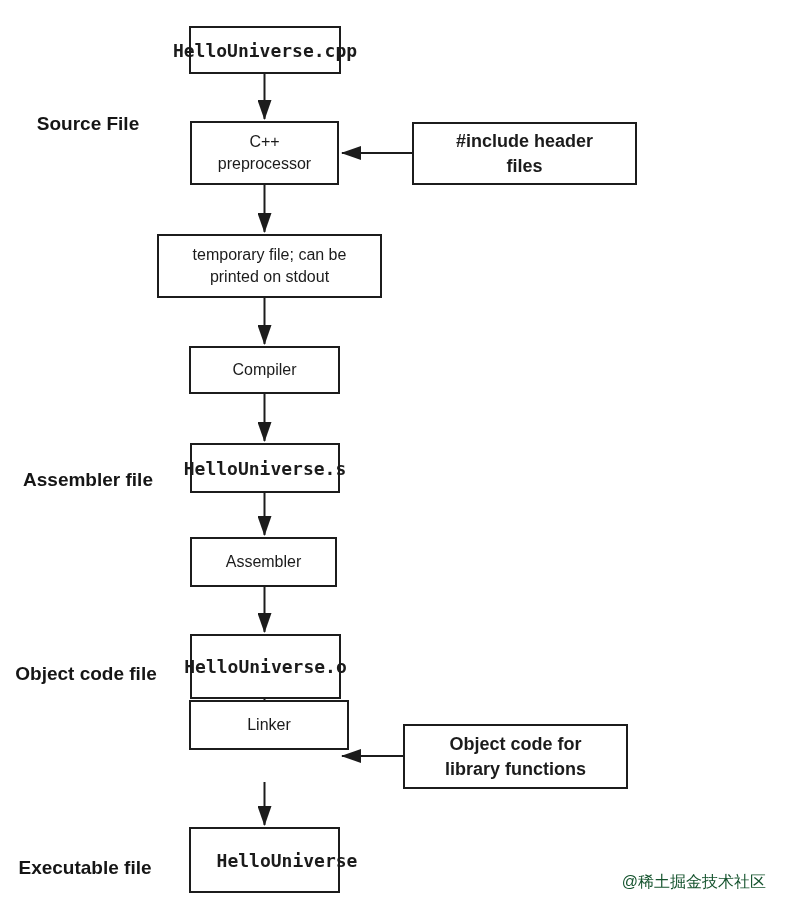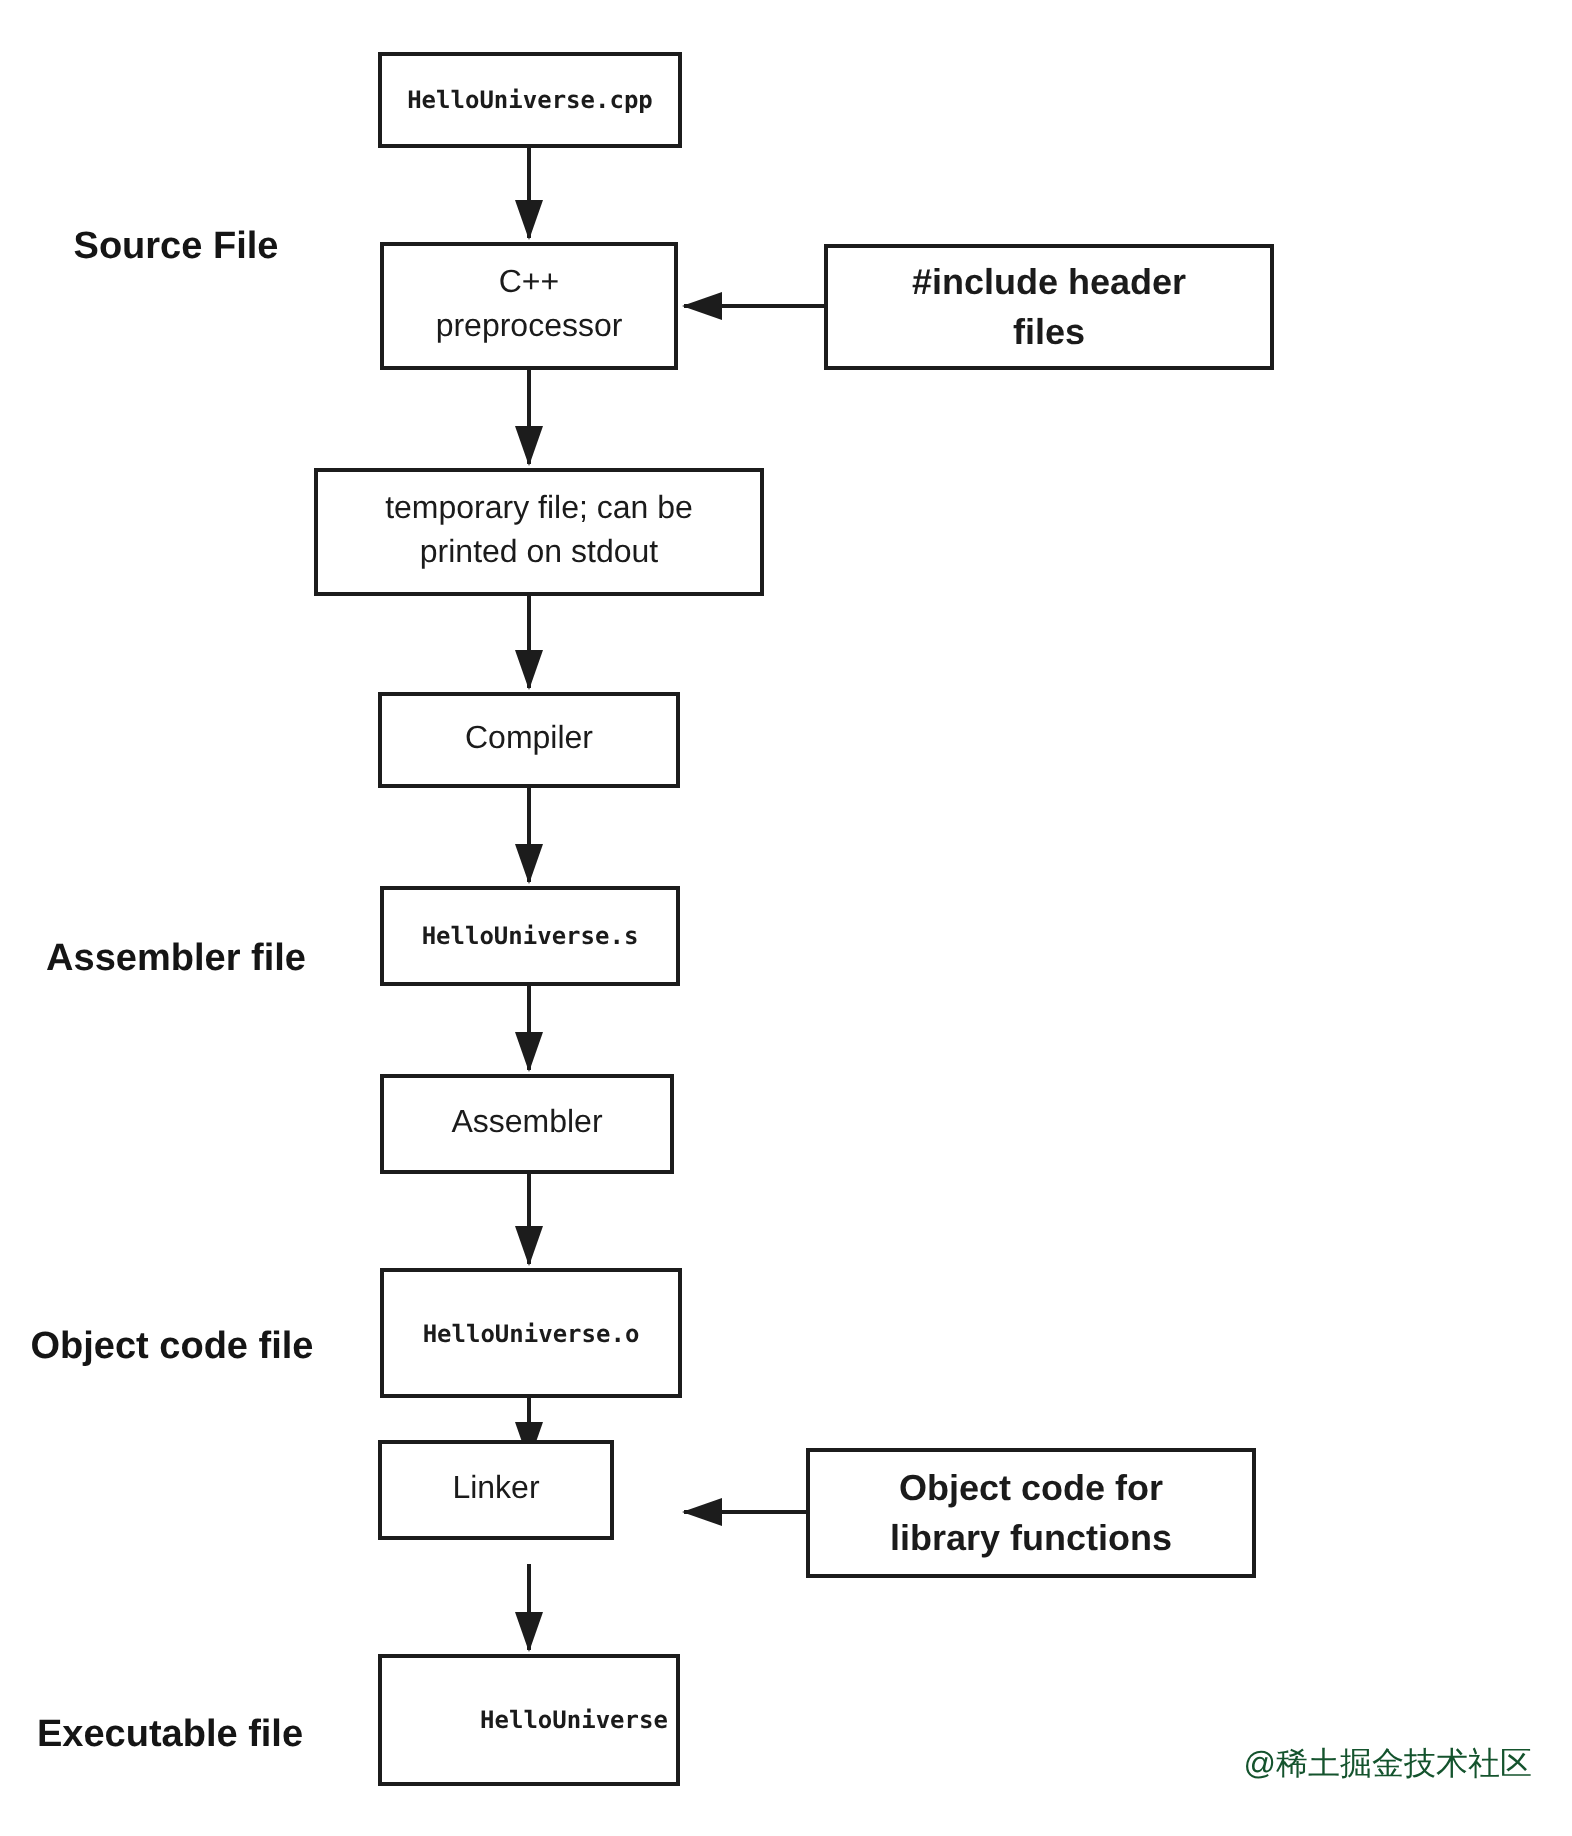--- a/index.html
+++ b/index.html
@@ -41,21 +41,21 @@
   }
   .box span { display: block; }
   .sans {
     font-size: 16px;
     line-height: 22px;
     font-family: "Liberation Sans", sans-serif;
   }
   .mono {
     font-family: "DejaVu Sans Mono", "Liberation Mono", monospace;
     font-weight: bold;
-    font-size: 12px;
+    font-size: 18px;
     letter-spacing: 0px;
   }
   .side {
     font-family: "Liberation Sans", sans-serif;
     font-weight: bold;
     font-size: 18px;
     line-height: 25px;
   }
   .stage {
     position: absolute;
@@ -123,21 +123,21 @@
   </div>
 
   <div class="box sans" style="left:190px; top:537px; width:147px; height:50px;">
     <span>Assembler</span>
   </div>
 
   <div class="box mono" style="left:190px; top:634px; width:151px; height:65px;">
     <span>HelloUniverse.o</span>
   </div>
 
-  <div class="box sans" style="left:189px; top:720px; width:118px; height:50px;">
+  <div class="box sans" style="left:189px; top:700px; width:160px; height:50px;">
     <span>Linker</span>
   </div>
 
   <div class="box mono" style="left:189px; top:827px; width:151px; height:66px;padding-left:45px;">
     <span>HelloUniverse</span>
   </div>
 
   <div class="box side" style="left:412px; top:122px; width:225px; height:63px;">
     <span>#include header</span>
     <span>files</span>

